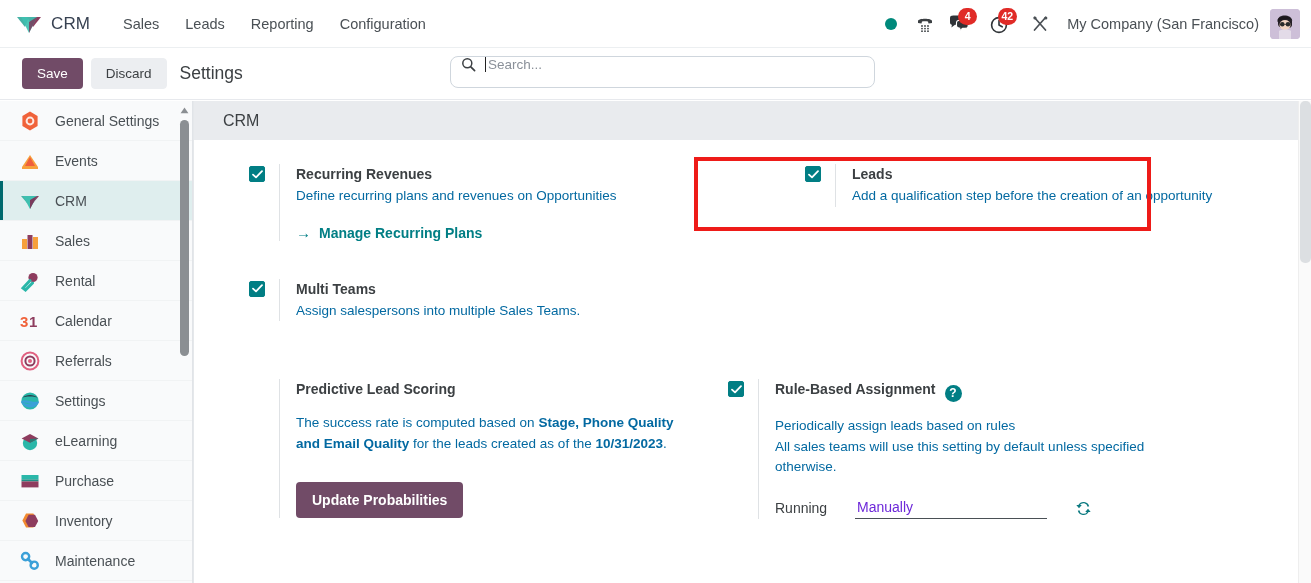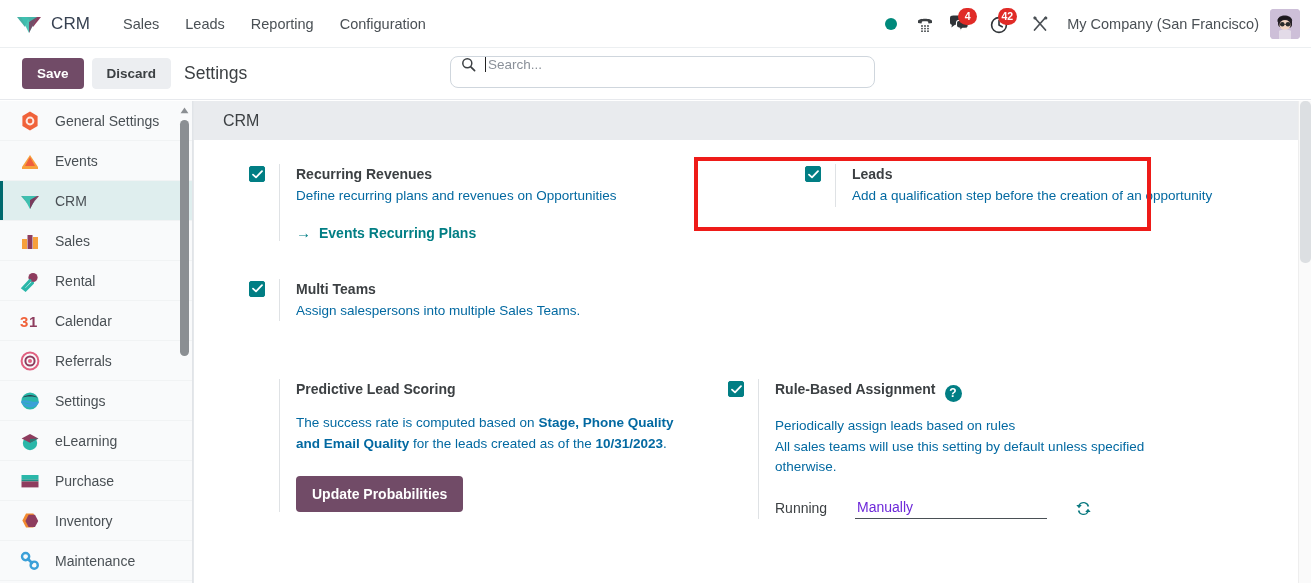--- a/index.html
+++ b/index.html
@@ -59,21 +59,21 @@
 
   
   .control-panel {
     position: absolute; top: 48px; left: 0;
     width: 1311px; height: 52px;
     background: #ffffff;
     display: flex; align-items: center;
     border-bottom: 1px solid #e7e9ed;
   }
   .btn {
-    font-size: 13.5px; font-weight: 700;
+    font-size: 13.5px; font-weight: 400;
     padding: 7px 14px; border-radius: 4px; border: 1px solid transparent;
     cursor: pointer; line-height: 1.15;
   }
   .btn-save { background: #714b67; color: #fff; margin-left: 22px; }
   .btn-discard { background: #eceef1; color: #3c4043; margin-left: 8px; border-color: #eceef1; }
   .page-title { font-size: 17.5px; color: #3c4043; margin-left: 13px; white-space: nowrap; }
 
   .searchbox {
     position: absolute; left: 450px; top: 56px;
     width: 425px; height: 32px;
@@ -169,21 +169,21 @@
   .help-icon {
     display: inline-flex; align-items: center; justify-content: center;
     width: 17px; height: 17px; border-radius: 50%; background: #017e84;
     color: #fff; font-size: 12px; font-weight: bold; margin-left: 9px;
     vertical-align: -3px; cursor: pointer;
   }
 
   .btn-purple {
     background: #714b67; color: #fff; font-size: 14px; font-weight: bold;
     border: none; border-radius: 4px; padding: 10px 16px; cursor: pointer;
-    margin-top: 22px;
+    margin-top: 28px;
   }
 
   .field-row { display: flex; align-items: center; margin-top: 20px; }
   .field-label { font-size: 14px; color: #3c4043; width: 80px; }
   .field-select {
     width: 192px; font-size: 14px; color: #6d28d9;
     border: none; border-bottom: 1px solid #4a5055;
     padding: 2px 0 3px 2px; background: transparent; cursor: pointer;
     appearance: none; border-radius: 0; outline: none;
   }
@@ -422,21 +422,21 @@
             <span class="cb">
               <svg width="11" height="9" viewBox="0 0 11 9">
                   <path d="M1 4.6 L4 7.4 L10 1.2" stroke="#fff" stroke-width="1.8" fill="none" stroke-linecap="round" stroke-linejoin="round"></path>
                 </svg>
             </span>
             <div class="setting-body">
               <div class="setting-title">Recurring Revenues</div>
               <div class="setting-desc">Define recurring plans and revenues on Opportunities</div>
               <div class="link-row">
                 <span class="link-arrow">→</span>
-                <span class="link-text">Events Recurring Plans</span>
+                <span class="link-text">Manage Recurring Plans</span>
               </div>
             </div>
           </div>
         </div>
 
         <div class="setting-col" style="padding-left:34px; width:470px;">
           <div class="setting">
             <span class="cb">
               <svg width="11" height="9" viewBox="0 0 11 9">
                   <path d="M1 4.6 L4 7.4 L10 1.2" stroke="#fff" stroke-width="1.8" fill="none" stroke-linecap="round" stroke-linejoin="round"></path>

